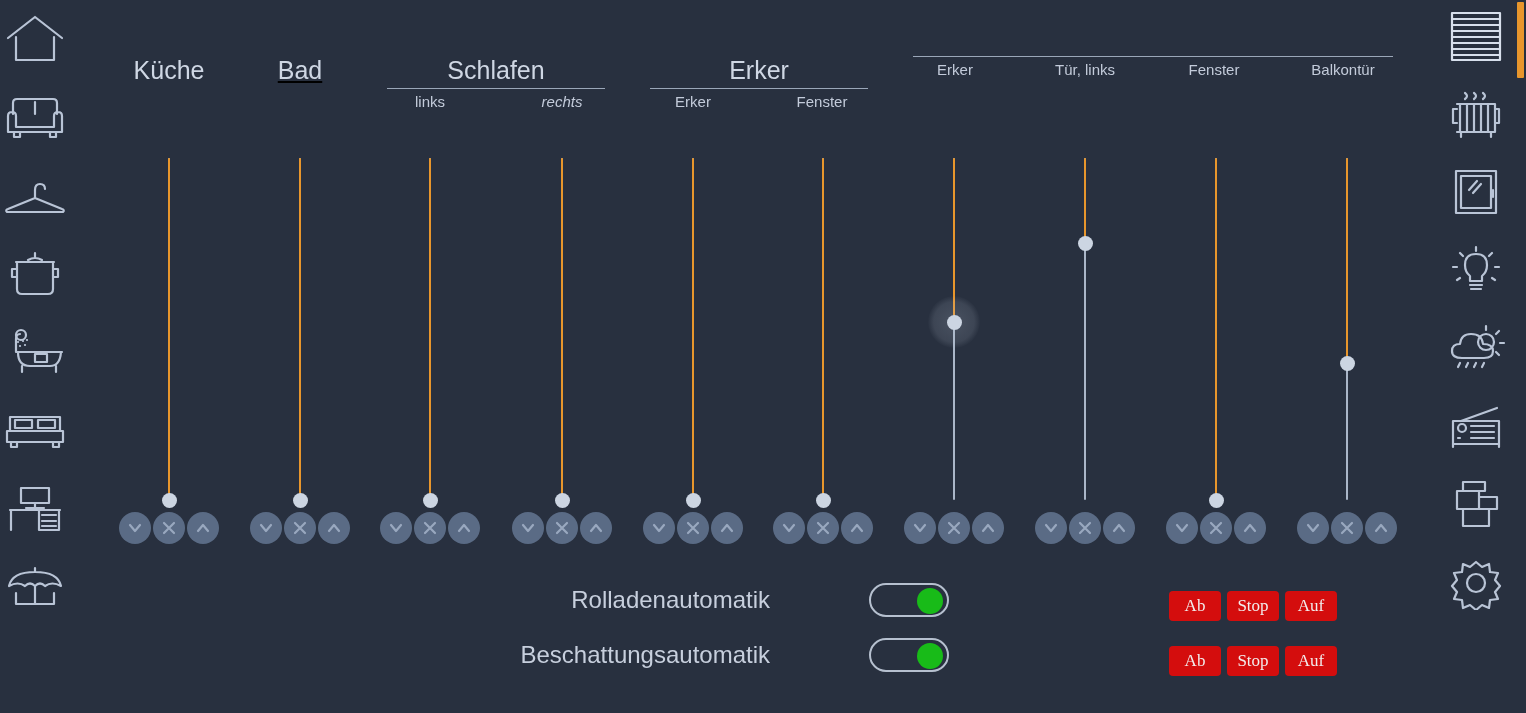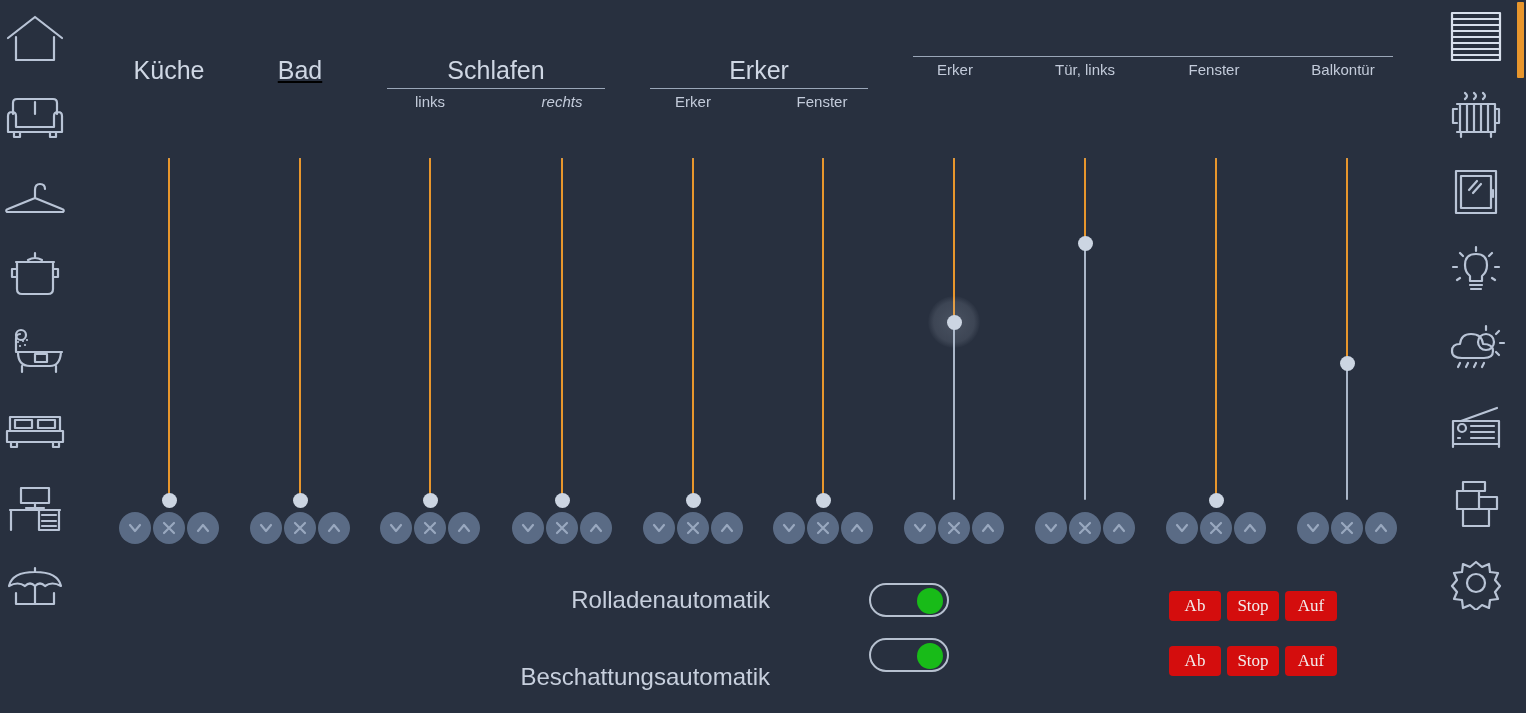--- a/index.html
+++ b/index.html
@@ -573,21 +573,21 @@
         <div class="auto-label">Rolladenautomatik</div>
       </div>
       <div class="toggle" style="left: 869px; top: 18px;">
         <div class="knob-t"></div>
       </div>
       <div class="btn-row" style="left: 1169px; top: 26px;">
         <button class="rbtn">Ab</button>
         <button class="rbtn">Stop</button>
         <button class="rbtn">Auf</button>
       </div>
-      <div class="auto-row" style="left: 400px; width: 370px; top: 68px; margin-top: 22px;">
+      <div class="auto-row" style="left: 400px; width: 370px; top: 68px;">
         <div class="auto-label">Beschattungsautomatik</div>
       </div>
       <div class="toggle" style="left: 869px; top: 73px;">
         <div class="knob-t"></div>
       </div>
       <div class="btn-row" style="left: 1169px; top: 81px;">
         <button class="rbtn">Ab</button>
         <button class="rbtn">Stop</button>
         <button class="rbtn">Auf</button>
       </div>

